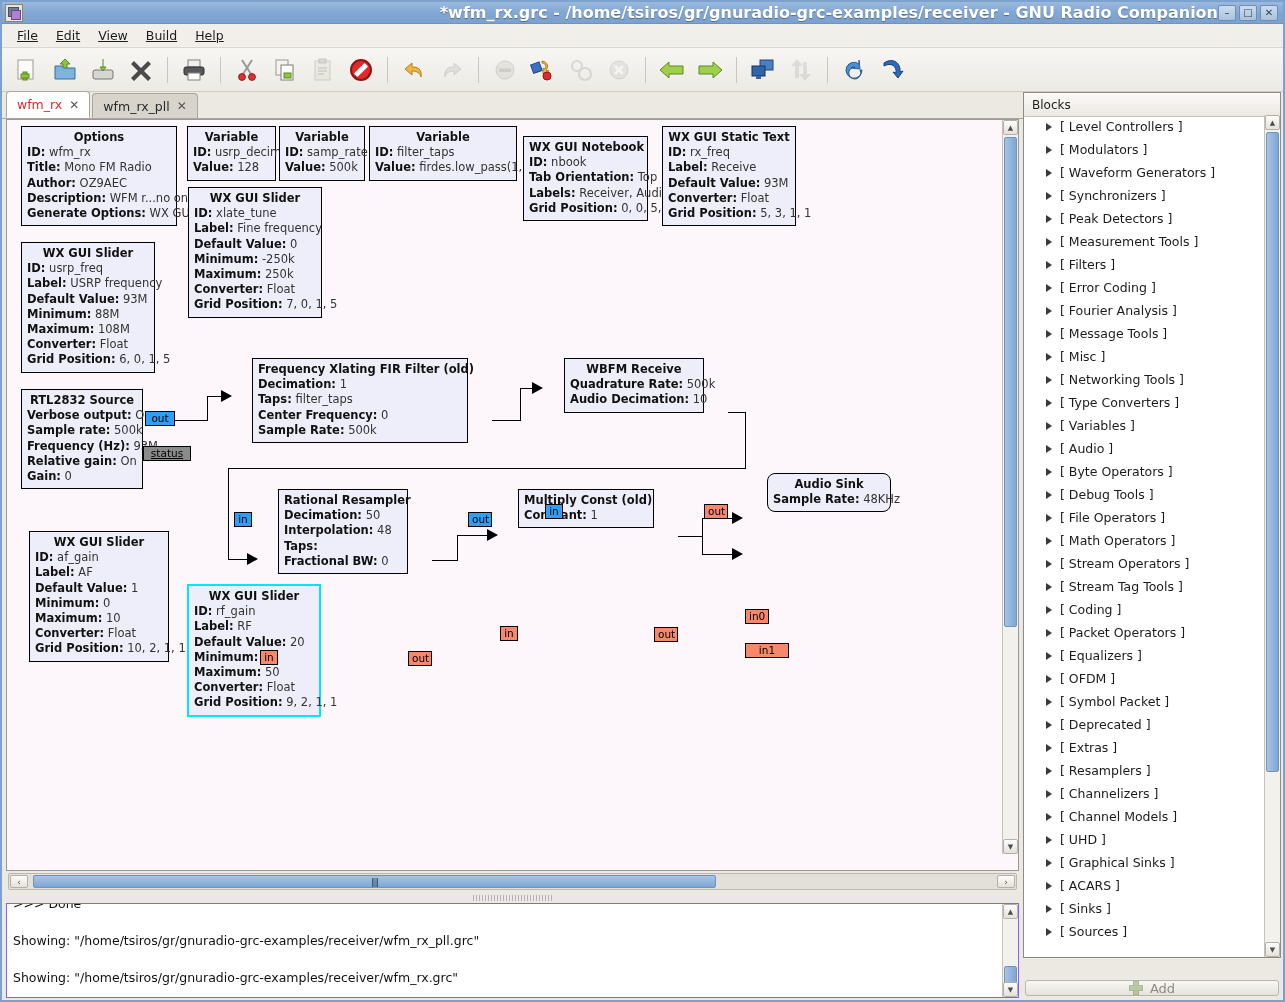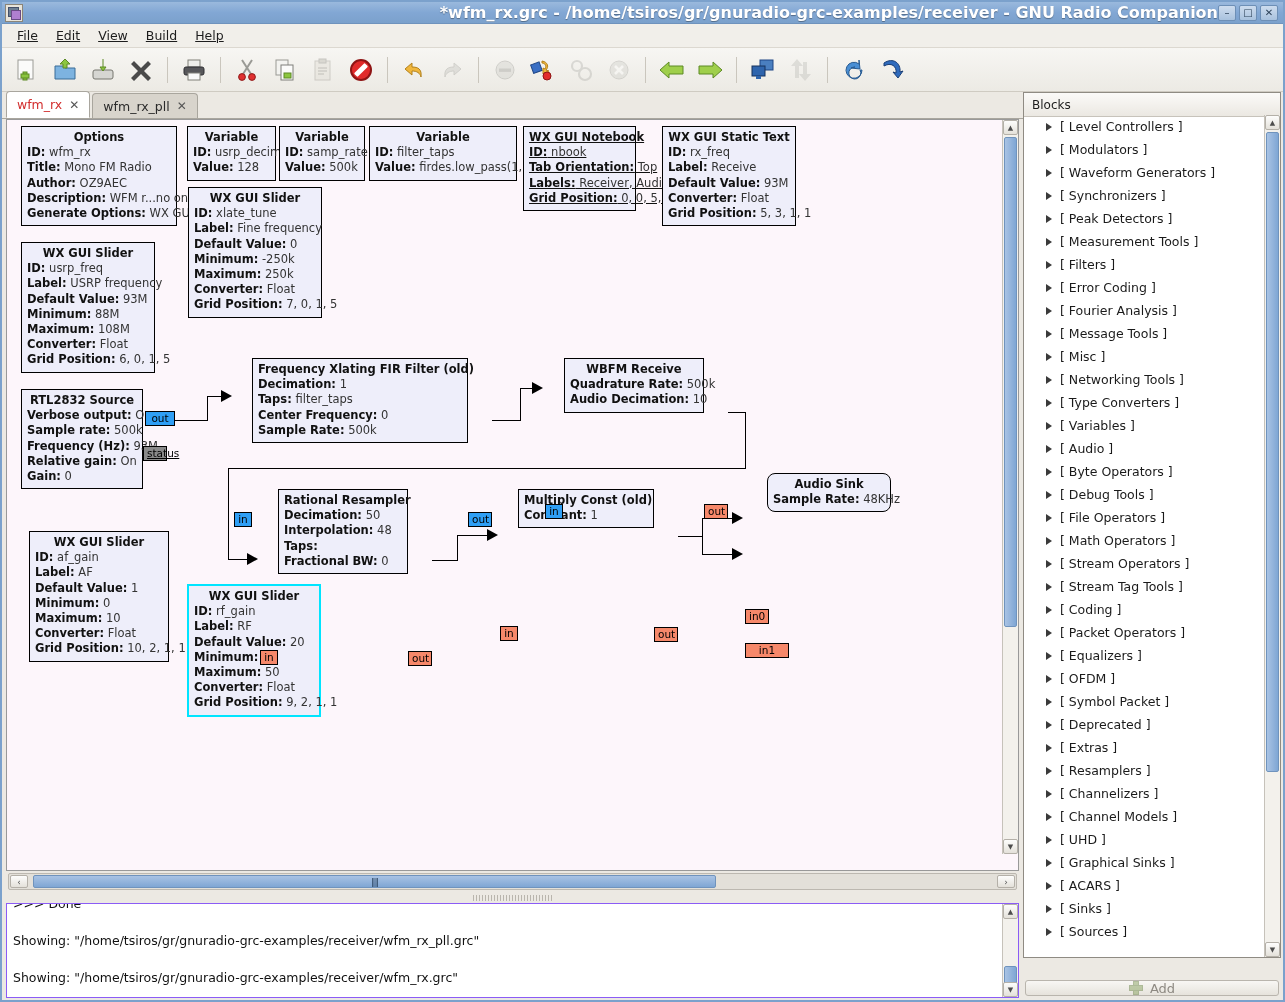--- a/index.html
+++ b/index.html
@@ -501,21 +501,21 @@
               <div class="grc-block" style="left: 272px; top: 6px; width: 86px;">
                 <span class="grc-title">Variable</span>
                 <span class="grc-prop"><b>ID:</b><span> samp_rate</span></span>
                 <span class="grc-prop"><b>Value:</b><span> 500k</span></span>
               </div>
               <div class="grc-block" style="left: 362px; top: 6px; width: 148px;">
                 <span class="grc-title">Variable</span>
                 <span class="grc-prop"><b>ID:</b><span> filter_taps</span></span>
                 <span class="grc-prop"><b>Value:</b><span> firdes.low_pass(1, ...</span></span>
               </div>
-              <div class="grc-block" style="left: 516px; top: 6px; width: 113px; text-decoration: underline;">
+              <div class="grc-block" style="left: 516px; top: 16px; width: 125px;">
                 <span class="grc-title">WX GUI Notebook</span>
                 <span class="grc-prop"><b>ID:</b><span> nbook</span></span>
                 <span class="grc-prop"><b>Tab Orientation:</b><span> Top</span></span>
                 <span class="grc-prop"><b>Labels:</b><span> Receiver, Audio</span></span>
                 <span class="grc-prop"><b>Grid Position:</b><span> 0, 0, 5, 5</span></span>
               </div>
               <div class="grc-block" style="left: 655px; top: 6px; width: 134px;">
                 <span class="grc-title">WX GUI Static Text</span>
                 <span class="grc-prop"><b>ID:</b><span> rx_freq</span></span>
                 <span class="grc-prop"><b>Label:</b><span> Receive</span></span>
@@ -592,21 +592,21 @@
                 <span class="grc-title">WX GUI Slider</span>
                 <span class="grc-prop"><b>ID:</b><span> rf_gain</span></span>
                 <span class="grc-prop"><b>Label:</b><span> RF</span></span>
                 <span class="grc-prop"><b>Default Value:</b><span> 20</span></span>
                 <span class="grc-prop"><b>Minimum:</b><span> 0</span></span>
                 <span class="grc-prop"><b>Maximum:</b><span> 50</span></span>
                 <span class="grc-prop"><b>Converter:</b><span> Float</span></span>
                 <span class="grc-prop"><b>Grid Position:</b><span> 9, 2, 1, 1</span></span>
               </div>
               <div class="port out-c" style="left: 138px; top: 291px; width: 30px;">out</div>
-              <div class="port status" style="left: 136px; top: 326px; width: 24px; text-decoration: underline;">status</div>
+              <div class="port status" style="left: 136px; top: 326px; width: 48px; text-decoration: underline;">status</div>
               <div class="port in-c" style="left: 227px; top: 392px; width: 18px;">in</div>
               <div class="port out-c" style="left: 461px; top: 392px; width: 24px;">out</div>
               <div class="port in-c" style="left: 538px; top: 384px; width: 18px;">in</div>
               <div class="port out-f" style="left: 697px; top: 384px; width: 24px;">out</div>
               <div class="port in-f" style="left: 253px; top: 530px; width: 18px;">in</div>
               <div class="port out-f" style="left: 401px; top: 531px; width: 24px;">out</div>
               <div class="port in-f" style="left: 493px; top: 506px; width: 18px;">in</div>
               <div class="port out-f" style="left: 647px; top: 507px; width: 24px;">out</div>
               <div class="port in-f" style="left: 738px; top: 489px; width: 24px;">in0</div>
               <div class="port in-f" style="left: 738px; top: 523px; width: 44px;">in1</div>

